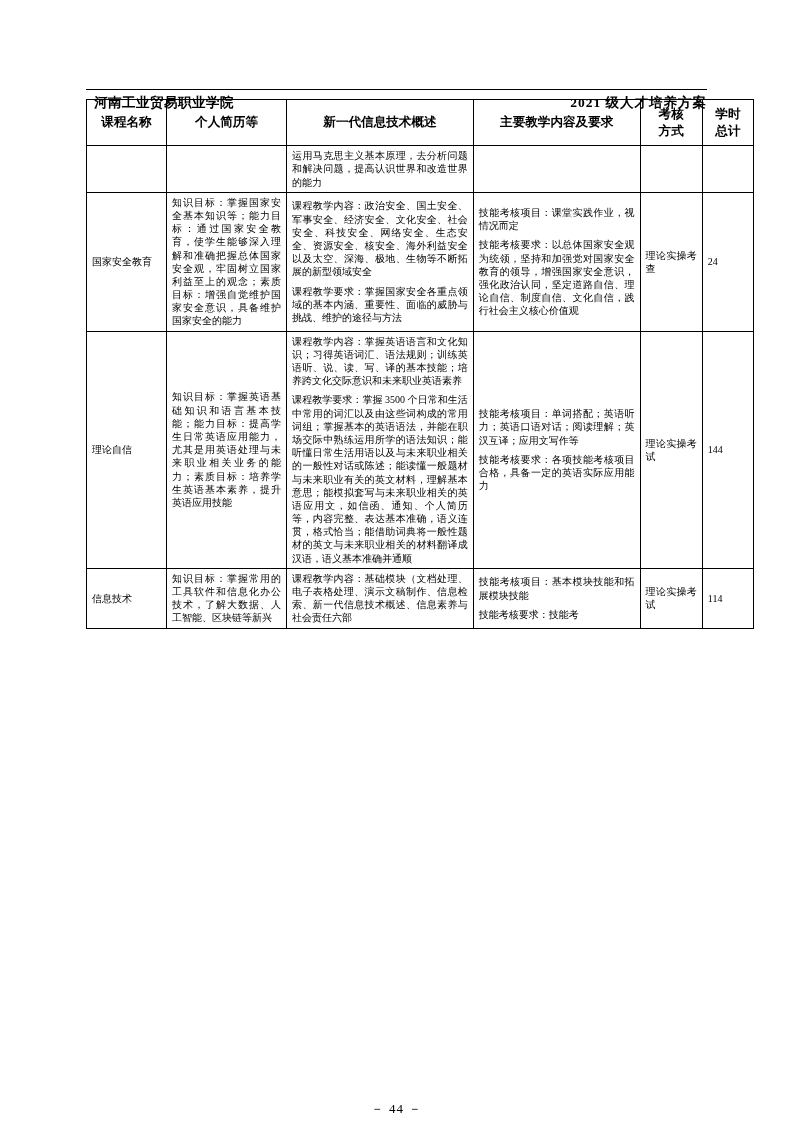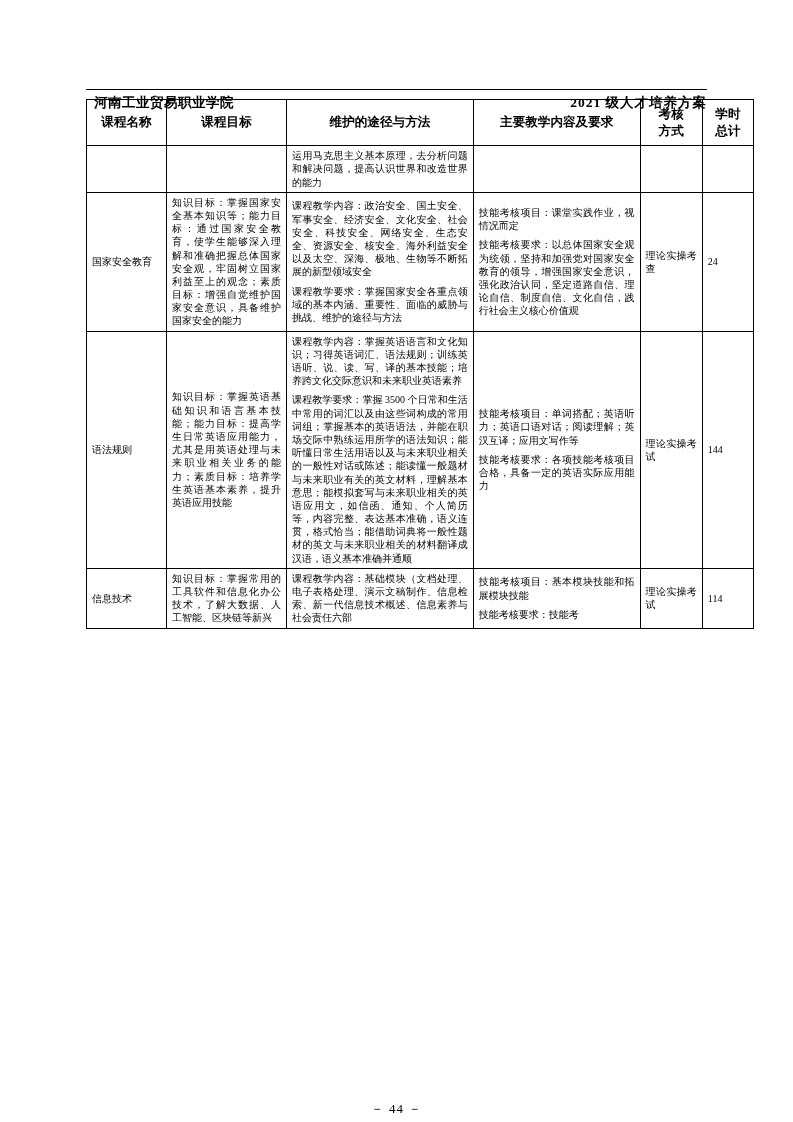--- a/index.html
+++ b/index.html
@@ -108,22 +108,22 @@
       <col class="c-name">
       <col class="c-goal">
       <col class="c-content">
       <col class="c-assess">
       <col class="c-method">
       <col class="c-hours">
     </colgroup>
     <thead>
       <tr>
         <th>课程名称</th>
-        <th>课程目标</th>
-        <th>维护的途径与方法</th>
+        <th>个人简历等</th>
+        <th>新一代信息技术概述</th>
         <th>主要教学内容及要求</th>
         <th>
           <span>考核</span><br>
           <span>方式</span>
         </th>
         <th>
           <span>学时</span><br>
           <span>总计</span>
         </th>
       </tr>
@@ -150,21 +150,21 @@
         </td>
         <td>
           <p class="para">技能考核项目：课堂实践作业，视情况而定</p>
           <p class="para">技能考核要求：以总体国家安全观为统领，坚持和加强党对国家安全教育的领导，增强国家安全意识，强化政治认同，坚定道路自信、理论自信、制度自信、文化自信，践行社会主义核心价值观</p>
         </td>
         <td class="center">理论实操考查</td>
         <td class="center">24</td>
       </tr>
 
       <tr>
-        <td class="center">语法规则</td>
+        <td class="center">理论自信</td>
         <td>知识目标：掌握英语基础知识和语言基本技能；能力目标：提高学生日常英语应用能力，尤其是用英语处理与未来职业相关业务的能力；素质目标：培养学生英语基本素养，提升英语应用技能</td>
         <td>
           <p class="para">课程教学内容：掌握英语语言和文化知识；习得英语词汇、语法规则；训练英语听、说、读、写、译的基本技能；培养跨文化交际意识和未来职业英语素养</p>
           <p class="para">课程教学要求：掌握 3500 个日常和生活中常用的词汇以及由这些词构成的常用词组；掌握基本的英语语法，并能在职场交际中熟练运用所学的语法知识；能听懂日常生活用语以及与未来职业相关的一般性对话或陈述；能读懂一般题材与未来职业有关的英文材料，理解基本意思；能模拟套写与未来职业相关的英语应用文，如信函、通知、个人简历等，内容完整、表达基本准确，语义连贯，格式恰当；能借助词典将一般性题材的英文与未来职业相关的材料翻译成汉语，语义基本准确并通顺</p>
         </td>
         <td>
           <p class="para">技能考核项目：单词搭配；英语听力；英语口语对话；阅读理解；英汉互译；应用文写作等</p>
           <p class="para">技能考核要求：各项技能考核项目合格，具备一定的英语实际应用能力</p>
         </td>
         <td class="center">理论实操考试</td>

